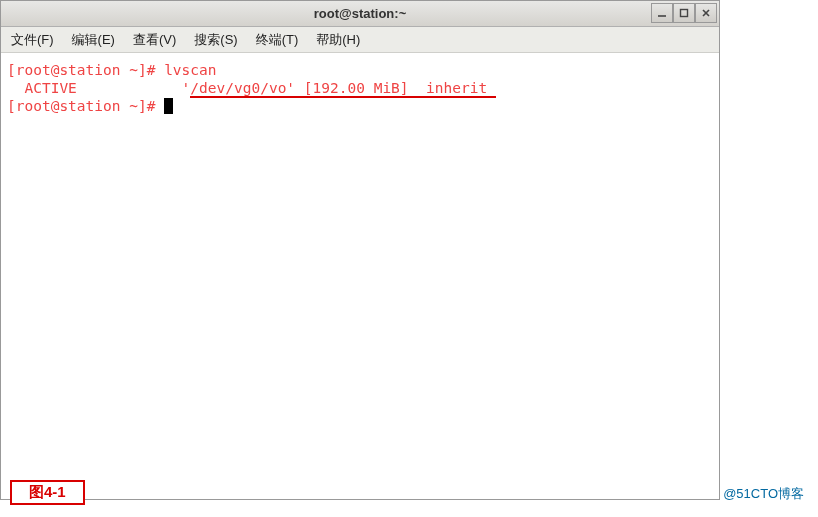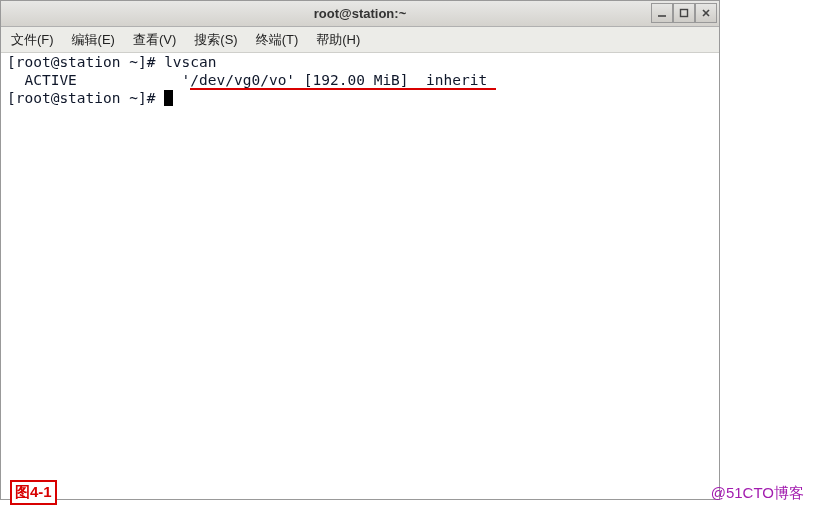--- a/index.html
+++ b/index.html
@@ -64,22 +64,22 @@
     .menu-item {
       font-size: 13px;
       color: #222;
       padding: 2px 4px;
       cursor: pointer;
     }
     .terminal {
       font-family: "DejaVu Sans Mono", "Liberation Mono", monospace;
       font-size: 14.5px;
       line-height: 18px;
-      padding: 0 6px;
-      color: #0f172a;
+      padding: 8px 6px;
+      color: #ef4444;
       background: #fff;
       white-space: pre;
       height: calc(100% - 52px);
       position: relative;
     }
     .underline-red {
       border-bottom: 2px solid #d80000;
     }
     .cursor-block {
       display: inline-block;
@@ -89,30 +89,30 @@
       vertical-align: text-bottom;
     }
     .caption {
       position: absolute;
       bottom: 12px;
       left: 10px;
       font-size: 15px;
       font-weight: bold;
       color: #d80000;
       border: 2px solid #d80000;
-      padding: 1px 3px;
+      padding: 1px 17px;
       background: #fff;
       margin-top: 24px;
     }
     .watermark {
       position: absolute;
       bottom: 14px;
       right: 14px;
-      font-size: 15px;
-      color: #a21caf;
+      font-size: 13px;
+      color: #0369a1;
       margin-top: 6px;
     }
   </style>
 </head>
 <body>
 
 <div class="window">
   <div class="titlebar">
     <div class="title">root@station:~</div>
     <div class="window-controls">

